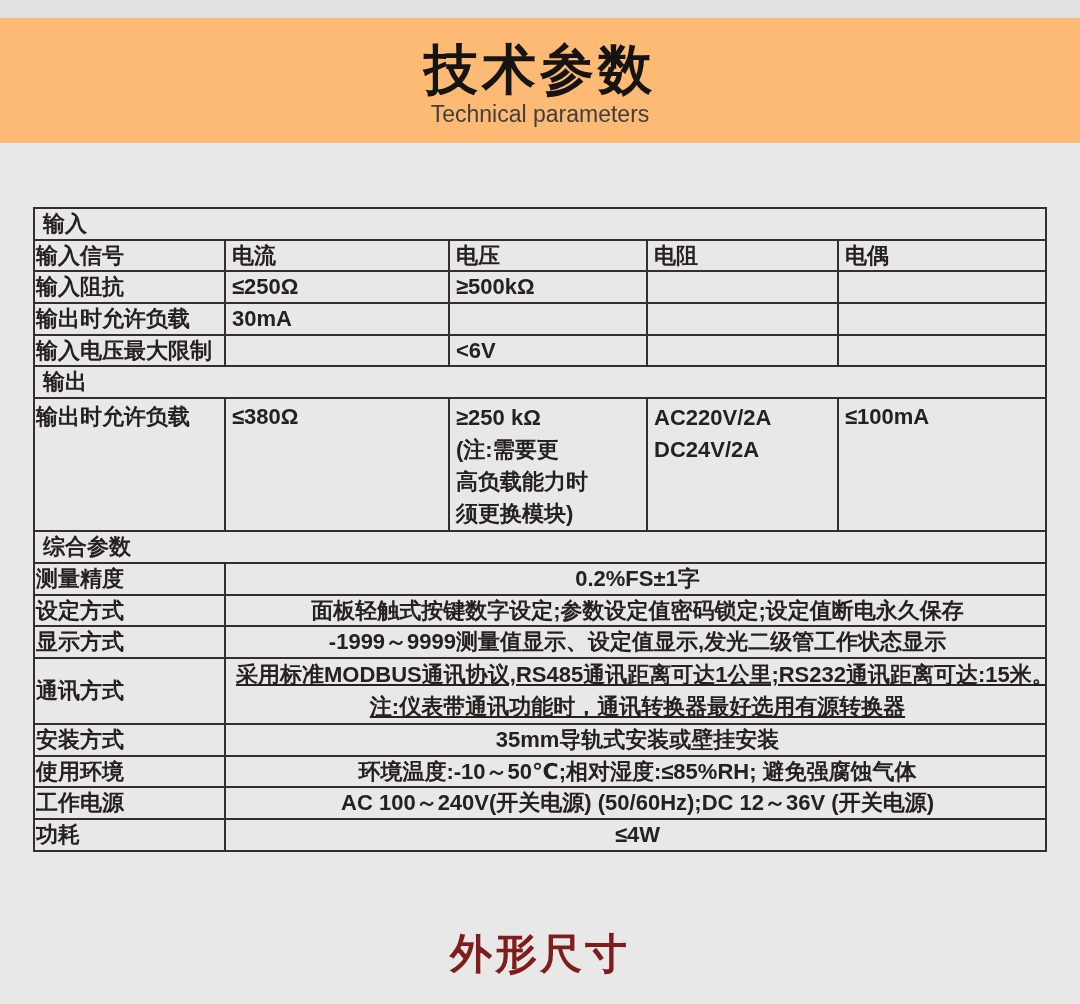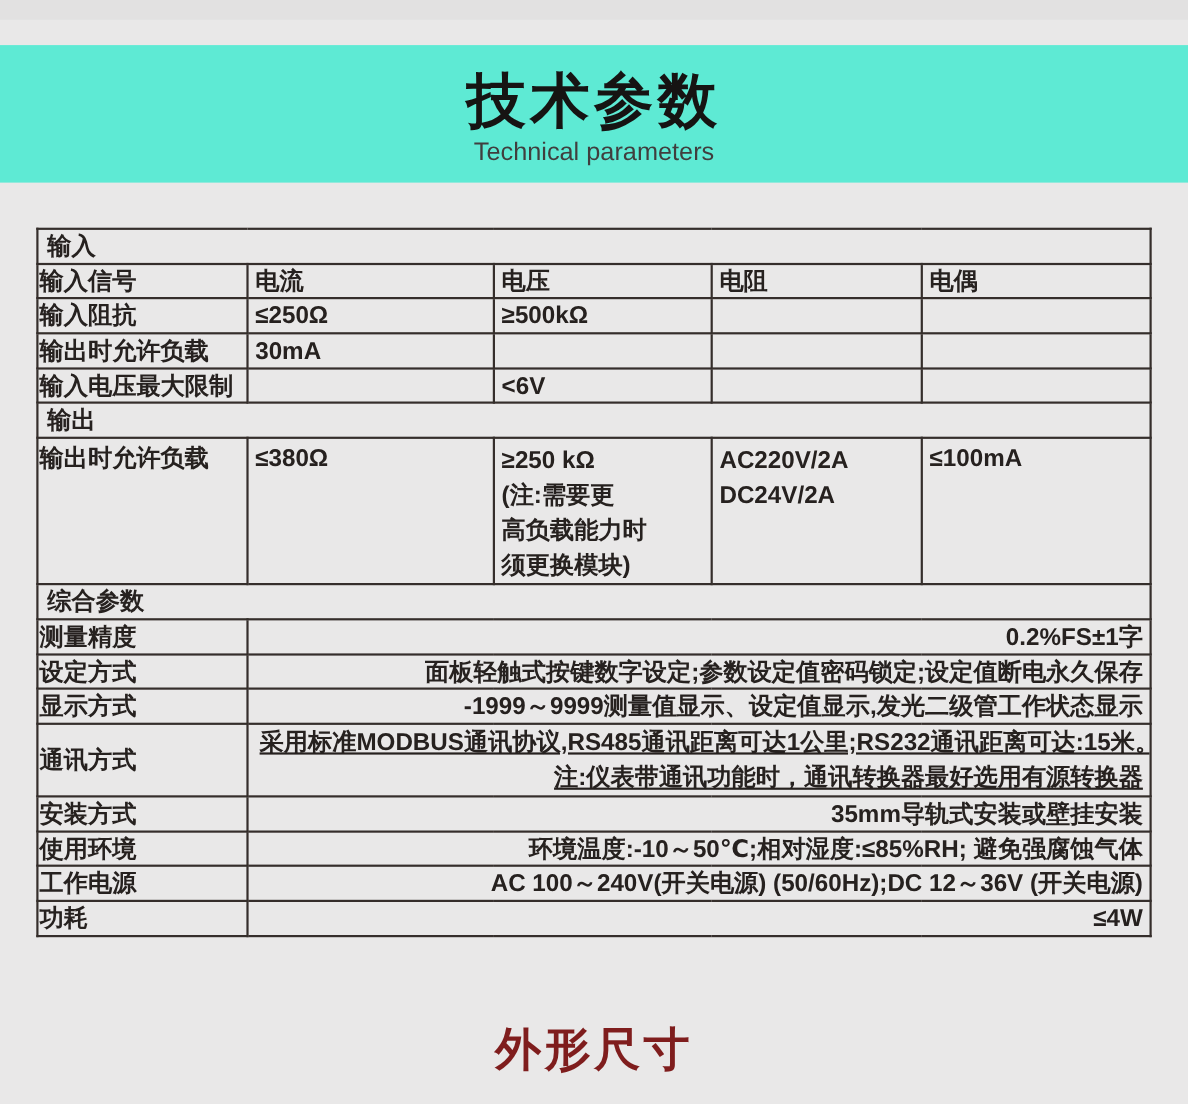--- a/index.html
+++ b/index.html
@@ -7,43 +7,43 @@
   body {
     font-family:"Liberation Sans","DejaVu Sans",sans-serif;
     background:#e9e8e8;
     color:#26211f;
     overflow:hidden;
   }
   .page { position:relative; width:1080px; height:1004px; }
   .top-strip { position:absolute; top:0; left:0; width:1080px; height:18px; background:#e2e1e1; }
   .title-band {
     position:absolute; top:18px; left:0; width:1080px; height:125px;
-    background:#5eead4;
-    display:flex; flex-direction:column; align-items:center; justify-content:center;margin-top:23px;
+    background:#fdba74;
+    display:flex; flex-direction:column; align-items:center; justify-content:center;
   }
   .main-title {
     font-size:54px; font-weight:700; letter-spacing:4px;
     color:#161413; line-height:1.05; margin-top:8px;
   }
   .sub-title { font-size:23px; font-weight:400; color:#403e3e; margin-top:4px; }
 
   table.spec {
     position:absolute; left:33px; top:207px; width:1012px;
     border-collapse:collapse; table-layout:fixed;
   }
   .spec td {
     border:2px solid #352e2b;
     font-size:22px; font-weight:600; color:#26211f;
     height:27px; line-height:1.35; padding:0 6px;
     overflow:hidden; white-space:nowrap;
   }
   .spec td.sec { text-align:left; padding-left:8px; }
   .spec td.lbl { text-align:left; padding-left:1px; }
   .spec td.ctr { text-align:left; }
-  .spec td.val { text-align:right; padding-left:10px;margin-left:48px; }
+  .spec td.val { text-align:center; padding-left:10px;margin-left:48px; }
   .spec tr.tall td { height:127px; vertical-align:top; padding-top:3px; }
   .spec tr.comm td { height:66px; vertical-align:middle; }
   .spec tr.comm td.val { line-height:32px;text-decoration:underline; }
   .line { display:block; line-height:32px; }
 
   .footer-title {
     position:absolute; top:926px; left:0; width:1080px;
     text-align:center; font-size:42px; font-weight:700;
     letter-spacing:3px; color:#7f1d1d;
   }

